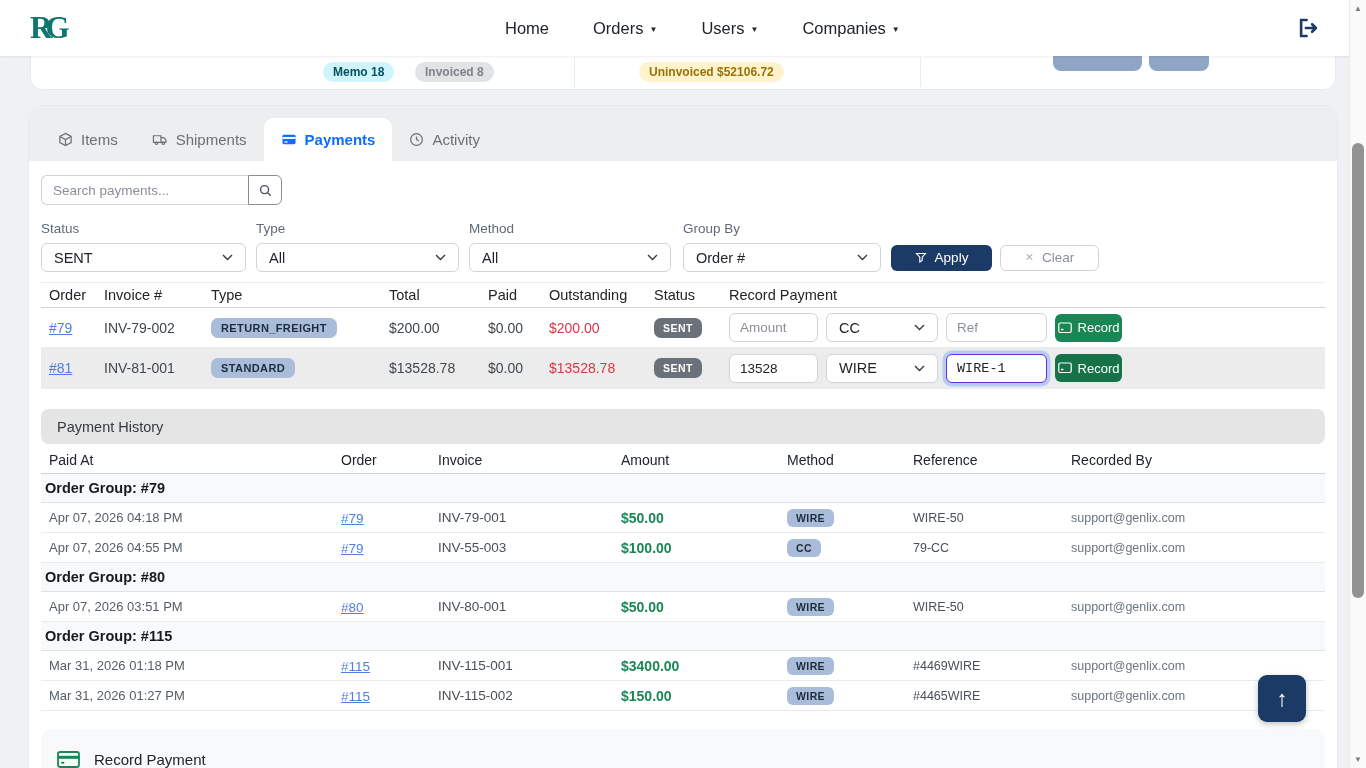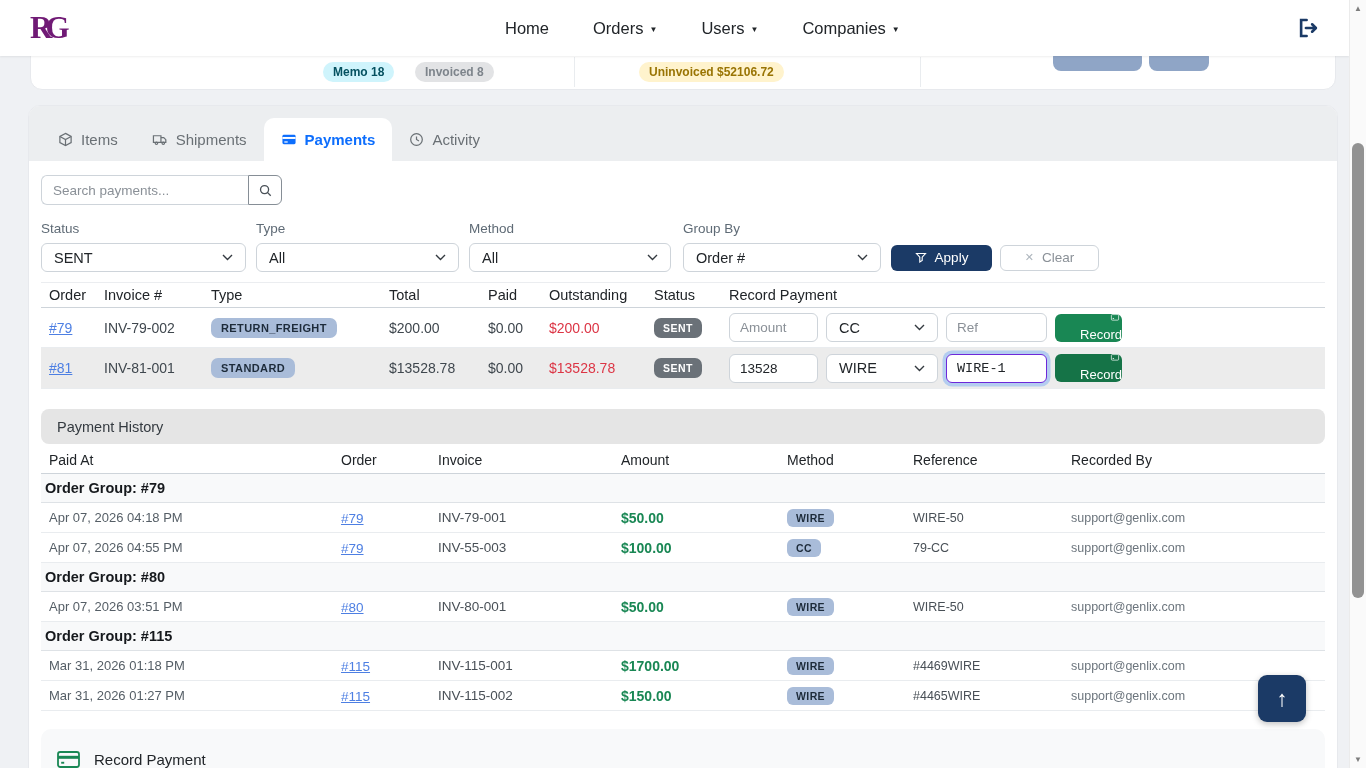--- a/index.html
+++ b/index.html
@@ -10,21 +10,21 @@
   }
   
   .topnav {
     position:absolute; left:0; top:0; width:1349px; height:56px; background:#fff;
     z-index:20; box-shadow:0 1px 2px rgba(0,0,0,.07);
     display:flex; align-items:center;
   }
   .logo {
     position:absolute; left:30px; top:10px;
     font-family:"Liberation Serif","DejaVu Serif",serif;
-    font-size:31px; font-weight:600; color:#701a75; letter-spacing:-7px; cursor:pointer;
+    font-size:31px; font-weight:600; color:#0f766e; letter-spacing:-7px; cursor:pointer;
   }
   .navmenu { position:absolute; left:505px; top:0; height:56px; display:flex; align-items:center; gap:44px; }
   .navitem { font-size:16.5px; color:#212529; cursor:pointer; display:flex; align-items:center; gap:6px; }
   .navitem .caret { font-size:8px; color:#212529; padding-top:2px; }
   .logout { position:absolute; right:30px; top:17px; width:22px; height:22px; cursor:pointer; }
   
   .summary-card {
     position:absolute; left:30px; top:40px; width:1306px; height:50px;
     background:#fff; border:1px solid #e7e9ed; border-radius:12px; z-index:5;
   }
@@ -114,23 +114,22 @@
     height:29px; border:1px solid #ced4da; border-radius:6px; padding:0 10px;
     font-size:13.5px; color:#212529; outline:none; background:#fff;
     font-family:"Liberation Sans","DejaVu Sans",sans-serif;
   }
   .rp-input::placeholder { color:#8a9097; }
   .rp-amount { width:89px; } .rp-ref { width:101px; }
   .rp-ref.focused { border:1px solid #6d28d9; box-shadow:0 0 0 3.5px rgba(13,110,253,.25);font-family:Liberation Mono, monospace; }
   .rp-select { width:112px; height:29px; }
   .btn-record {
     height:28px; width:67px; background:#198754; border:none; border-radius:6px; color:#fff;
-    font-size:13px; display:flex; align-items:flex-end; justify-content:center; gap:6px; cursor:pointer;
+    font-size:13px; display:flex; align-items:center; justify-content:center; gap:6px; cursor:pointer;
     font-family:inherit;
-    flex-direction:column;
   }
   .btn-record.dark { background:#157347; }
   
   .history { margin-top:20px; }
   .hist-bar {
     height:35px; background:#e5e5e5; border-radius:8px; display:flex; align-items:center;
     padding-left:16px; font-size:14.5px; color:#343a40;
   }
   .hist-grid {
     display:grid; grid-template-columns:292px 97px 183px 166px 126px 158px 1fr;
@@ -427,21 +426,21 @@
         <span class="rec">support@genlix.com</span>
       </div>
 
       <div class="hist-group">
         <span>Order Group: #115</span>
       </div>
       <div class="hist-grid hist-row">
         <span class="paidat">Mar 31, 2026 01:18 PM</span>
         <span><a class="lnk">#115</a></span>
         <span class="inv">INV-115-001</span>
-        <span class="amt">$1700.00</span>
+        <span class="amt">$3400.00</span>
         <span><span class="method-badge">WIRE</span></span>
         <span class="ref">#4469WIRE</span>
         <span class="rec">support@genlix.com</span>
       </div>
       <div class="hist-grid hist-row">
         <span class="paidat">Mar 31, 2026 01:27 PM</span>
         <span><a class="lnk">#115</a></span>
         <span class="inv">INV-115-002</span>
         <span class="amt">$150.00</span>
         <span><span class="method-badge">WIRE</span></span>

